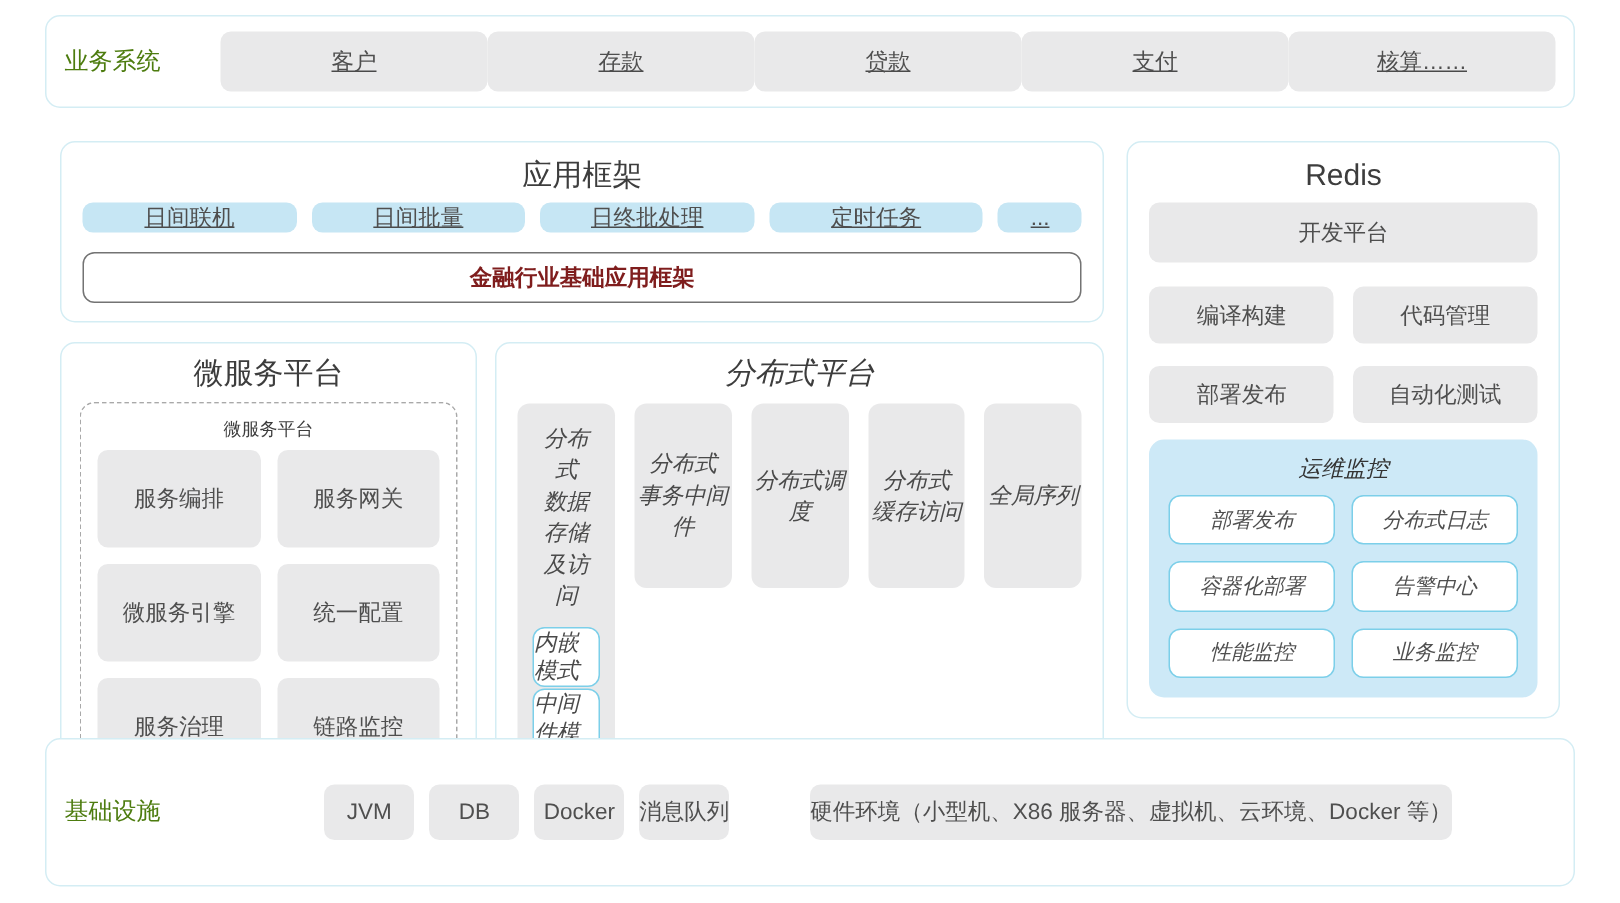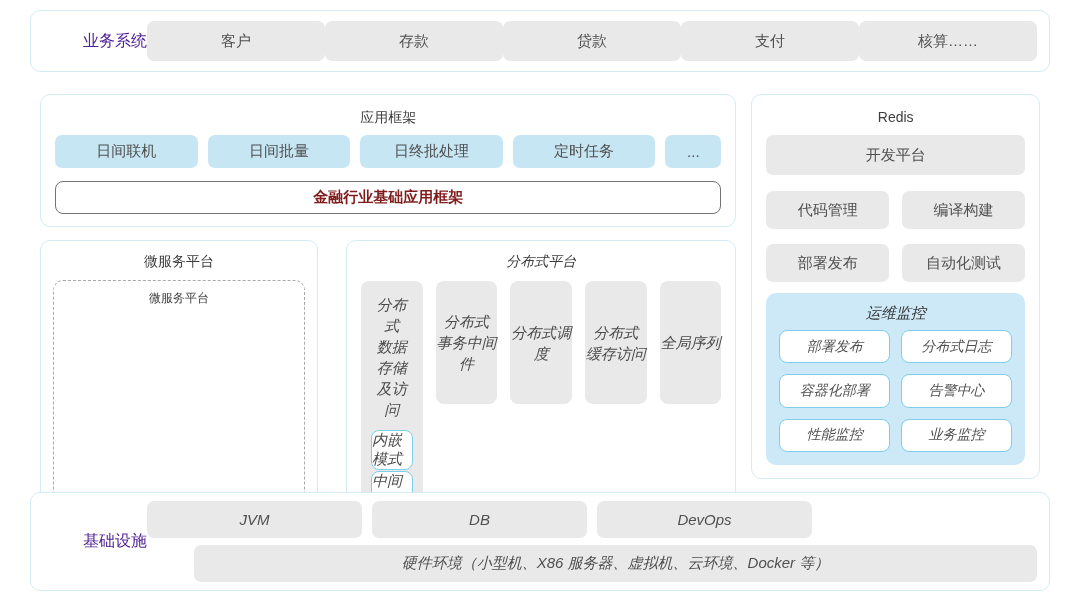--- a/index.html
+++ b/index.html
@@ -4,42 +4,42 @@
 <style>
   * { margin:0; padding:0; box-sizing:border-box; }
   html,body { width:1080px; height:602px; background:#ffffff; overflow:hidden;
     font-family:"Liberation Sans","DejaVu Sans",sans-serif; color:#4a4a4a; }
   .page { width:1080px; height:602px; padding:10px 30px; display:flex; flex-direction:column; }
 
   .card { background:#fff; border:1px solid #d4edf4; border-radius:10px; }
 
   
   .band { display:flex; align-items:center; padding:10px 12px; }
-  .band-label { width:104px; text-align:right; font-size:16px; color:#4c1d95; flex:none; }
-  .band-items { flex:1; display:flex; gap:0; height:40px; }
+  .band-label { width:104px; text-align:left; font-size:16px; color:#4d7c0f; flex:none; }
+  .band-items { flex:1; display:flex; gap:0; height:40px;text-decoration:underline; }
 
   .btn { display:flex; align-items:center; justify-content:center; border-radius:7px;
          font-size:15px; color:#4f4f4f; text-align:center; }
   .gray  { background:#e9e9ea; }
   .blue  { background:#c6e6f4; }
   .flex1 { flex:1; }
 
   
   .middle { display:flex; gap:15px; margin:22px 10px 13px; height:385px; }
   .mid-left { width:700px; display:flex; flex-direction:column; gap:13px; }
-  .card-title { text-align:center; font-size:14px; color:#3d3d3d; line-height:26px; }
+  .card-title { text-align:center; font-size:20px; color:#3d3d3d; line-height:26px; }
 
   .app-framework { height:133px; padding:9px 14px 12px; display:flex; flex-direction:column; }
-  .af-row { display:flex; gap:10px; height:33px; margin-top:5px; }
+  .af-row { display:flex; gap:10px; height:20px; margin-top:5px;text-decoration:underline; }
   .af-dots { flex:none; width:56px; }
   .base-framework { margin-top:13px; height:34px; border:1px solid #737373; border-radius:8px;
     display:flex; align-items:center; justify-content:center;
     color:#7f1d1d; font-size:15px; font-weight:bold; }
 
-  .mid-left-bottom { flex:1; display:flex; gap:28px; }
+  .mid-left-bottom { flex:1; display:flex; gap:12px; }
 
   .micro { width:278px; padding:7px 12px 11px; display:flex; flex-direction:column; }
   .micro-inner { flex:1; margin-top:6px; border:1px dashed #a9a9a9; border-radius:10px;
     padding:6px 11px 11px; display:flex; flex-direction:column; }
   .micro-inner-title { text-align:center; font-size:12px; color:#3d3d3d; line-height:22px; }
   .micro-grid { flex:1; margin-top:3px; display:grid; grid-template-columns:1fr 1fr;
     grid-auto-rows:1fr; gap:11px; }
   .micro-grid .btn { font-size:15px; }
 
   .dist { flex:1; padding:7px 14px 12px; display:flex; flex-direction:column;font-style:italic; }
@@ -60,21 +60,21 @@
   .devops-grid { display:grid; grid-template-columns:1fr 1fr; gap:15px 13px; margin-top:16px; }
   .devops-grid .btn { height:38px; }
   .ops-monitor { flex:1; margin-top:11px; background:#cde9f7; border-radius:10px;
     padding:7px 13px 13px; display:flex; flex-direction:column;font-style:italic; }
   .ops-title { text-align:center; font-size:15px; color:#333; line-height:26px; }
   .ops-grid { flex:1; margin-top:4px; display:grid; grid-template-columns:1fr 1fr;
     grid-auto-rows:1fr; gap:11px; }
   .white-cyan { background:#fff; border:1px solid #7ccfe9; border-radius:8px; font-size:14px; }
 
   .bottom-band { height:99px; padding:8px 12px; display:flex; align-items:center; }
-  .infra-content { flex:1; display:flex; flex-direction:column; justify-content:center; gap:7px;font-style:italic; }
+  .infra-content { flex:1; display:flex; flex-direction:row; justify-content:center; gap:7px; }
   .infra-row { display:grid; grid-template-columns:1fr 1fr 1fr 1fr; gap:10px; height:37px; }
   .infra-wide { height:37px;margin-left:47px; }
 </style>
 </head>
 <body>
 
 <div class="page">
 
   <div class="card band">
     <div class="band-label">业务系统</div>
@@ -101,20 +101,28 @@
         </div>
         <div class="base-framework">金融行业基础应用框架</div>
       </div>
 
       <div class="mid-left-bottom">
 
         <div class="card micro">
           <div class="card-title">微服务平台</div>
           <div class="micro-inner">
             <div class="micro-inner-title">微服务平台</div>
+            <div class="micro-grid">
+              <div class="btn gray">服务编排</div>
+              <div class="btn gray">服务网关</div>
+              <div class="btn gray">微服务引擎</div>
+              <div class="btn gray">统一配置</div>
+              <div class="btn gray">服务治理</div>
+              <div class="btn gray">链路监控</div>
+            </div>
           </div>
         </div>
 
         <div class="card dist">
           <div class="card-title">分布式平台</div>
           <div class="dist-grid">
             <div class="dist-storage">
               <div class="dist-storage-title">分布式
 数据存储及访问</div>
               <div class="mode-box">内嵌模式</div>
@@ -128,22 +136,22 @@
             <div class="gray-box">全局序列</div>
           </div>
         </div>
       </div>
     </div>
 
     <div class="card devops">
       <div class="card-title">Redis</div>
       <div class="btn gray devops-wide">开发平台</div>
       <div class="devops-grid">
+        <div class="btn gray">编译构建</div>
         <div class="btn gray">代码管理</div>
-        <div class="btn gray">编译构建</div>
         <div class="btn gray">部署发布</div>
         <div class="btn gray">自动化测试</div>
       </div>
       <div class="ops-monitor">
         <div class="ops-title">运维监控</div>
         <div class="ops-grid">
           <div class="btn white-cyan">部署发布</div>
           <div class="btn white-cyan">分布式日志</div>
           <div class="btn white-cyan">容器化部署</div>
           <div class="btn white-cyan">告警中心</div>
@@ -153,19 +161,20 @@
       </div>
     </div>
   </div>
 
   <div class="card bottom-band">
     <div class="band-label">基础设施</div>
     <div class="infra-content">
       <div class="infra-row">
         <div class="btn gray">JVM</div>
         <div class="btn gray">DB</div>
-        <div class="btn gray">DevOps</div>
+        <div class="btn gray">Docker</div>
+        <div class="btn gray">消息队列</div>
       </div>
       <div class="btn gray infra-wide">硬件环境（小型机、X86 服务器、虚拟机、云环境、Docker 等）</div>
     </div>
   </div>
 
 </div>
 
 </body></html>

